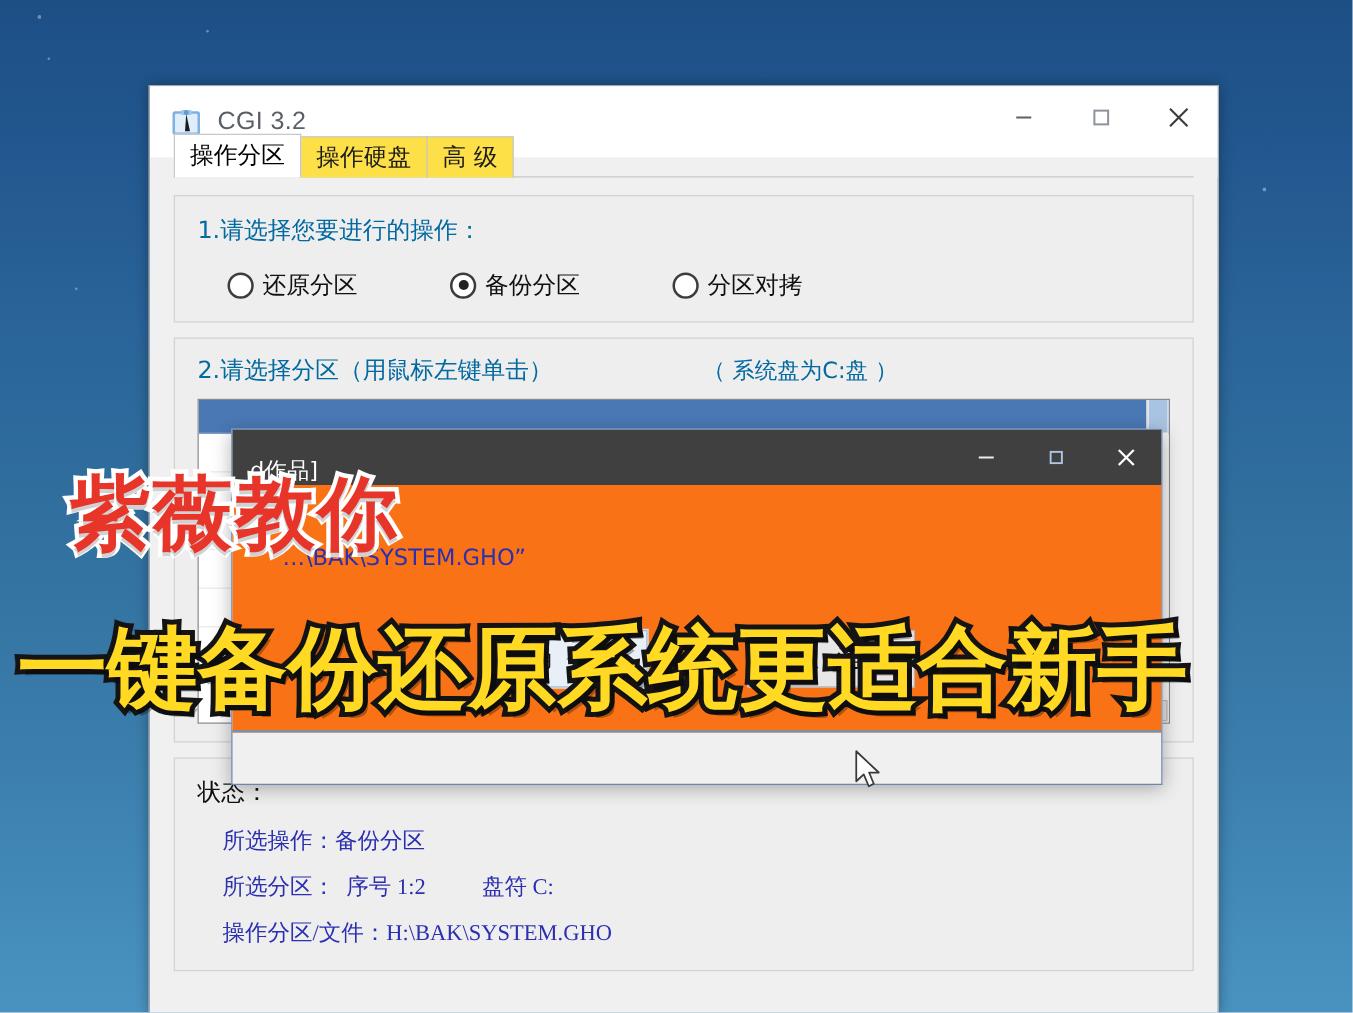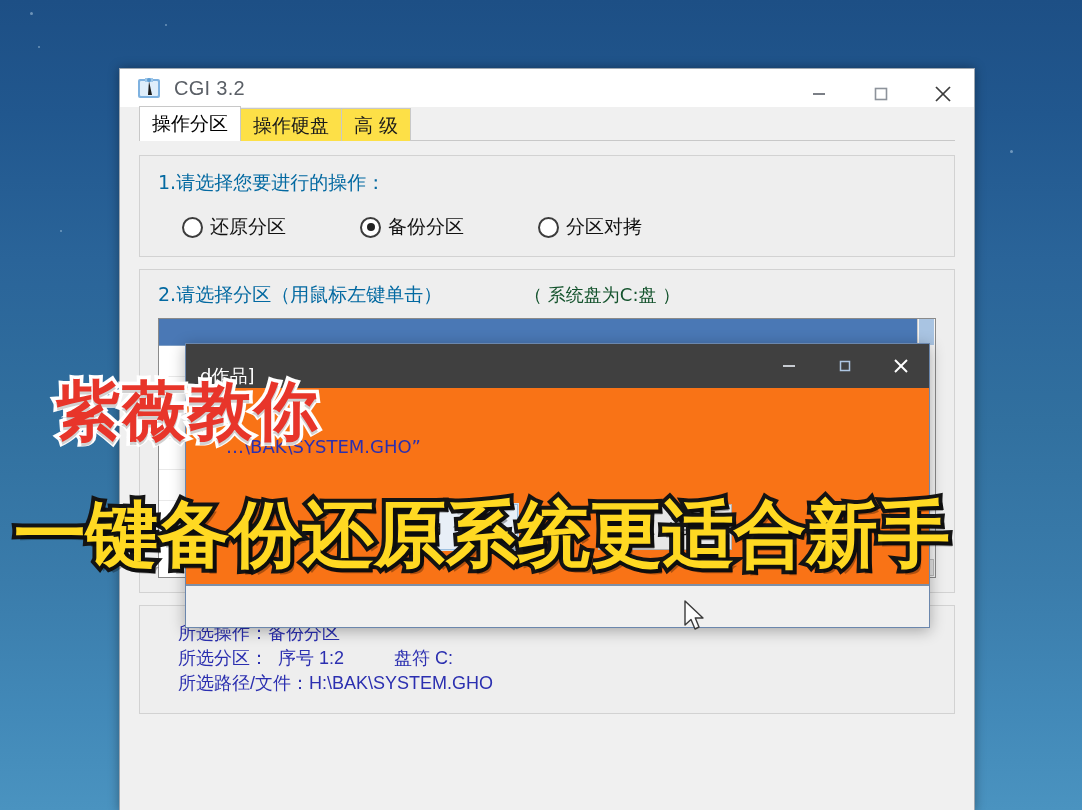--- a/index.html
+++ b/index.html
@@ -10,29 +10,29 @@
   }
   
   .spark{position:absolute;background:#cfe4f5;border-radius:50%;opacity:.45;}
 
   
   #app-window{
     position:absolute;left:119px;top:68px;width:854px;height:742px;
     background:#f0f0f0;border:1px solid #9ea7b0;
     box-shadow:0 0 10px rgba(0,0,0,.35);
   }
-  #titlebar{height:38px;background:#ffffff;display:flex;align-items:center;position:relative;}
+  #titlebar{height:57px;background:#ffffff;display:flex;align-items:center;position:relative;}
   #app-icon{width:26px;height:26px;margin-left:16px;position:relative;flex:none;}
   #app-title{margin-left:12px;font-size:20px;color:#5a5f66;letter-spacing:.3px;}
   .winbtns{position:absolute;right:0;top:0;height:50px;display:flex;}
   .winbtn{width:62px;height:50px;display:flex;align-items:center;justify-content:center;color:#3c3c3c;}
   .winbtn svg{display:block;}
 
   
-  #tabstrip{height:34px;background:#f0f0f0;display:flex;align-items:flex-end;padding-left:19px;position:relative;}
+  #tabstrip{height:16px;background:#f0f0f0;display:flex;align-items:flex-end;padding-left:19px;position:relative;}
   #tabstrip:after{content:"";position:absolute;left:19px;right:19px;bottom:0;height:1px;background:#c8c8c8;}
   .tab{
     height:32px;line-height:32px;padding:0 12px;font-size:19px;color:#1b1b1b;
     border:1px solid #c8c8c8;border-bottom:none;background:#fde047;margin-right:-1px;
     font-family:"DejaVu Sans","Liberation Sans",sans-serif;position:relative;z-index:1;
   }
   .tab.active{background:#ffffff;color:#000;z-index:3;height:34px;line-height:33px;}
 
   
   #content{padding:14px 19px 0 19px;}
@@ -44,33 +44,33 @@
   .radio{
     width:17px;height:17px;border-radius:50%;border:2px solid #3c3c3c;background:#fff;
     display:flex;align-items:center;justify-content:center;flex:none;
   }
   .radio .dot{width:8px;height:8px;border-radius:50%;background:#222;display:none;}
   .radio.checked .dot{display:block;}
   .radio-label{font-size:19px;color:#111;margin-left:7px;font-family:"DejaVu Sans","Liberation Sans",sans-serif;}
 
   #group-part{margin-top:12px;padding:12px 0 14px 0;position:relative;}
   .part-head{display:flex;align-items:baseline;padding-left:18px;}
-  .part-note{color:#14532d;font-size:18px;margin-left:82px;font-family:"DejaVu Sans","Liberation Sans",sans-serif;}
+  .part-note{color:#0369a1;font-size:18px;margin-left:120px;font-family:"DejaVu Sans","Liberation Sans",sans-serif;}
   .listbox{
     margin:10px 18px 0 18px;height:258px;background:#fff;border:1px solid #8a8a8a;position:relative;overflow:hidden;
   }
   .lb-head{height:26px;background:#4a78b5;border-bottom:1px solid #7f9fc6;}
   .lb-scroll{position:absolute;right:0;top:0;bottom:0;width:17px;background:#f4f4f4;border-left:1px solid #cbcbcb;}
   .lb-thumb{position:absolute;right:1px;top:0;width:15px;height:26px;background:#a9c4e2;}
   .lb-btn{position:absolute;right:1px;bottom:1px;width:15px;height:15px;background:#e2e2e2;border:1px solid #bcbcbc;}
   .lb-row{height:30px;border-bottom:1px solid #e9e9e9;}
 
   #group-status{margin-top:12px;padding:14px 0 18px 0;}
   .status-title{font-size:19px;color:#111;padding-left:18px;font-family:"DejaVu Sans","Liberation Sans",sans-serif;}
-  .status-line{color:#2b2fb0;font-size:18px;padding-left:38px;margin-top:1px;font-family:Liberation Sans, sans-serif;white-space:pre;}
+  .status-line{color:#2b2fb0;font-size:18px;padding-left:38px;margin-top:13px;font-family:Liberation Serif, serif;white-space:pre;}
 
   
   #dialog{
     position:absolute;left:185px;top:343px;width:743px;height:283px;
     background:#f0f0f0;border:1px solid #6b87ad;box-shadow:0 3px 14px rgba(0,0,0,.3);
   }
   #dlg-title{height:44px;background:#404040;display:flex;align-items:flex-end;position:relative;}
   #dlg-title-text{color:#fff;font-size:18px;margin-left:14px;font-family:"DejaVu Sans","Liberation Sans",sans-serif;}
   .dlgbtns{position:absolute;right:0;top:0;height:44px;display:flex;}
   .dlgbtn{width:56px;height:44px;display:flex;align-items:center;justify-content:center;color:#e9eef5;}
@@ -185,23 +185,24 @@
         <div class="lb-row"></div>
         <div class="lb-row"></div>
         <div class="lb-scroll">
           <div class="lb-thumb"></div>
           <div class="lb-btn"></div>
         </div>
       </div>
     </div>
 
     <div class="groupbox" id="group-status">
+      <div class="status-title">状态：</div>
       <div class="status-line">所选操作：备份分区</div>
       <div class="status-line">所选分区：  序号 1:2          盘符 C:</div>
-      <div class="status-line">所选路径/文件：H:\BAK\SYSTEM.GHO</div>
+      <div class="status-line">操作分区/文件：H:\BAK\SYSTEM.GHO</div>
     </div>
 
   </div>
 </div>
 
 <div id="dialog">
   <div id="dlg-title">
     <span id="dlg-title-text">d作品]</span>
     <div class="dlgbtns">
       <div class="dlgbtn">

